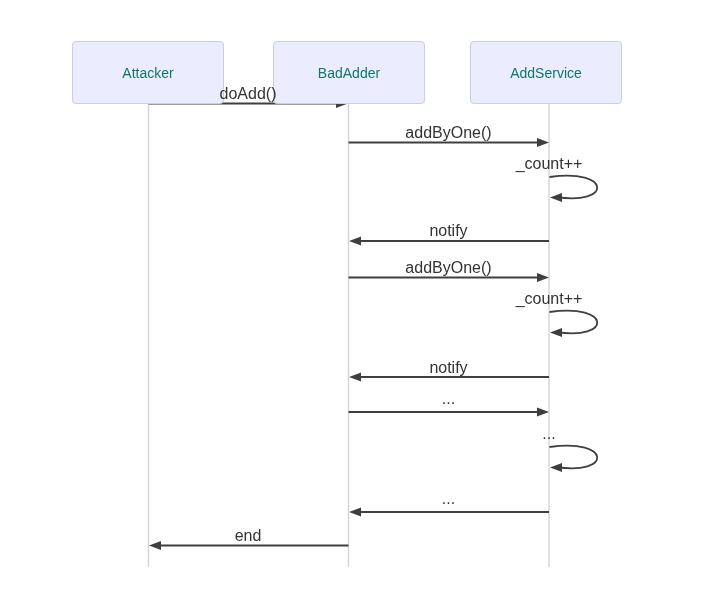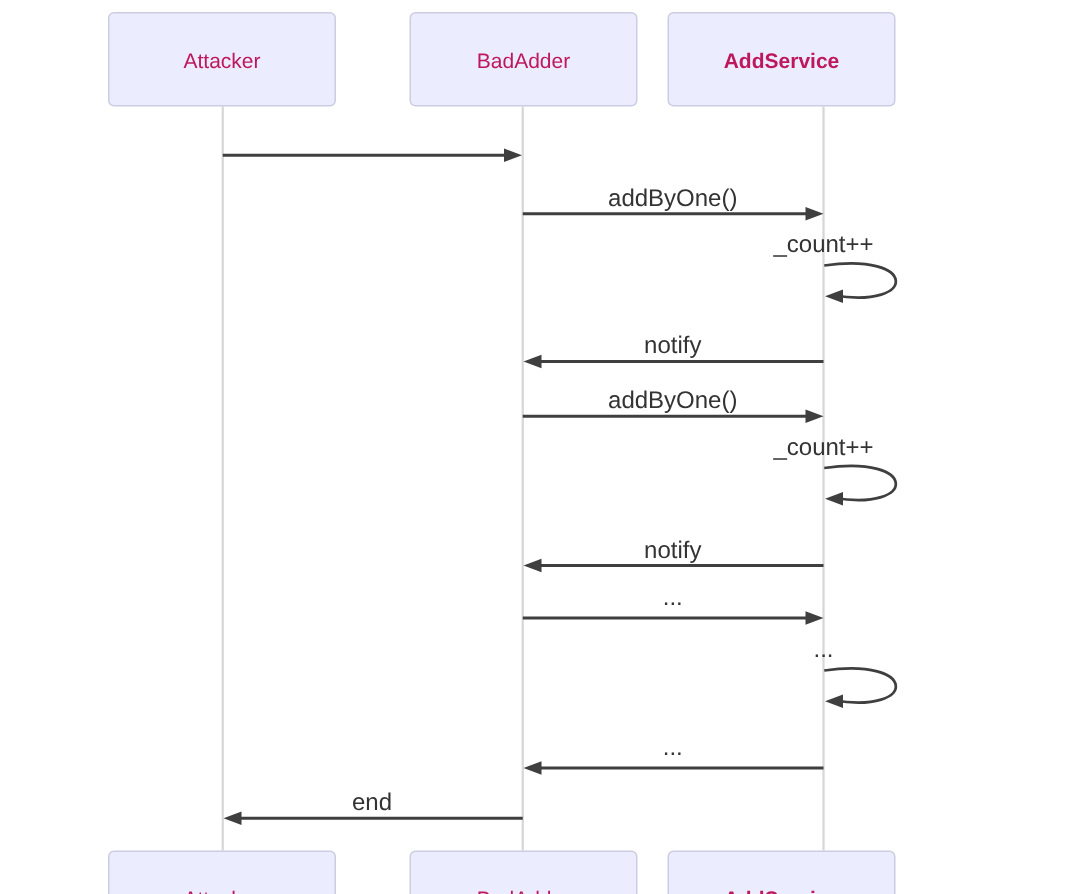--- a/index.html
+++ b/index.html
@@ -24,27 +24,28 @@
     position: absolute;
     width: 150px;
     height: 61px;
     background: #ECECFF;
     border: 1px solid #CCCCE3;
     border-radius: 4px;
     display: flex;
     align-items: center;
     justify-content: center;
     font-size: 14px;
-    color: #be185d;
+    color: #0f766e;
+    margin-top: 33px;
   }
   .actor-box.top { top: 8px; }
   .actor-box.bottom { top: 567px; }
   .actor-attacker   { left: 72px; }
   .actor-badadder   { left: 273px; text-align: center; }
-  .actor-addservice { left: 445px; font-weight: bold; }
+  .actor-addservice { left: 470px; }
   .msg-label {
     position: absolute;
     height: 19px;
     line-height: 19px;
     font-size: 16px;
     color: #333333;
     text-align: center;
     white-space: nowrap;
   }
 </style>
@@ -114,20 +115,21 @@
   <div class="actor-box bottom actor-attacker">
     <span>Attacker</span>
   </div>
   <div class="actor-box bottom actor-badadder">
     <span>BadAdder</span>
   </div>
   <div class="actor-box bottom actor-addservice">
     <span>AddService</span>
   </div>
 
+  <div class="msg-label" style="left:148px; top:84px;  width:200px">doAdd()</div>
   <div class="msg-label" style="left:348px; top:123px; width:201px">addByOne()</div>
   <div class="msg-label" style="left:469px; top:154px; width:160px">_count++</div>
   <div class="msg-label" style="left:348px; top:221px; width:201px">notify</div>
   <div class="msg-label" style="left:348px; top:258px; width:201px">addByOne()</div>
   <div class="msg-label" style="left:469px; top:289px; width:160px">_count++</div>
   <div class="msg-label" style="left:348px; top:358px; width:201px">notify</div>
   <div class="msg-label" style="left:348px; top:389px; width:201px">...</div>
   <div class="msg-label" style="left:469px; top:424px; width:160px">...</div>
   <div class="msg-label" style="left:348px; top:489px; width:201px">...</div>
   <div class="msg-label" style="left:148px; top:526px; width:200px">end</div>

